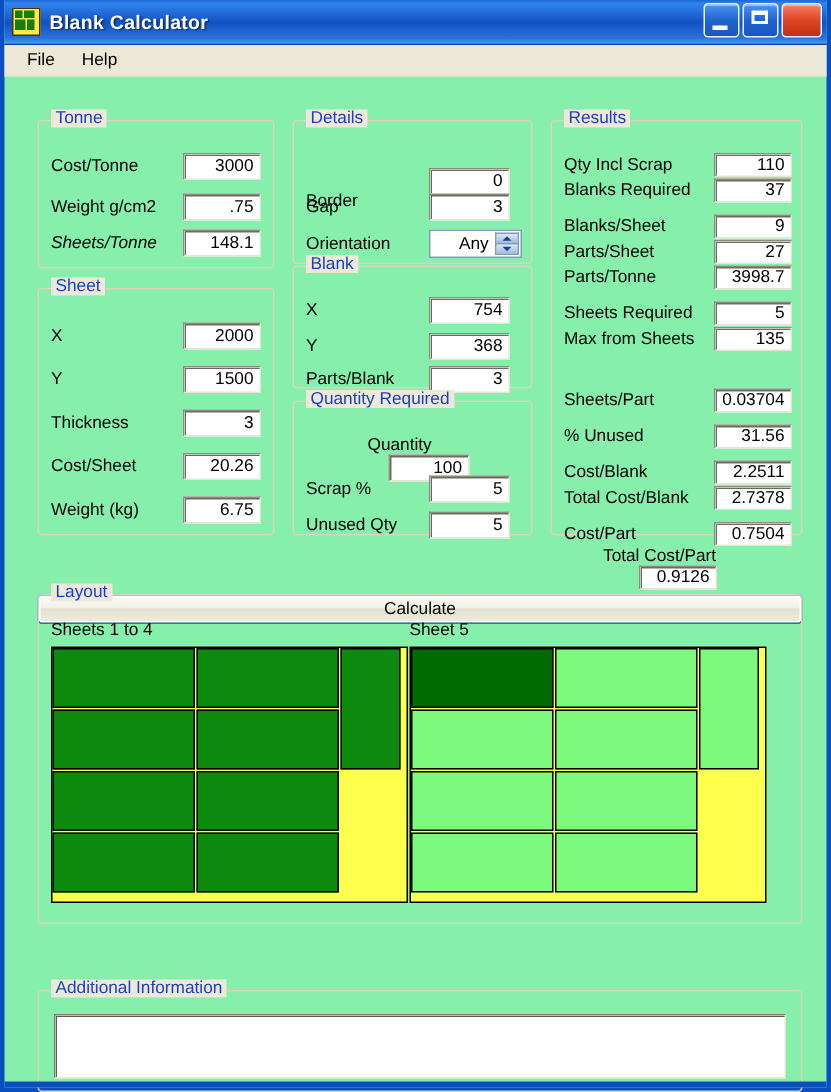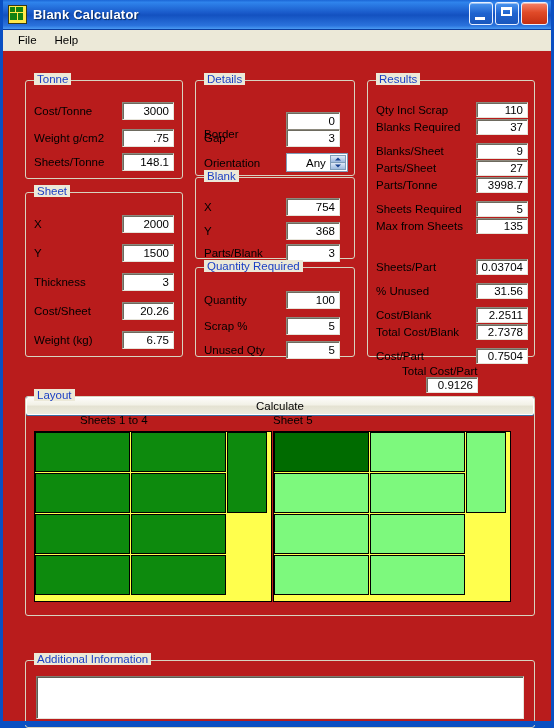--- a/index.html
+++ b/index.html
@@ -6,21 +6,21 @@
   body{
     width:554px;height:728px;overflow:hidden;
     font-family:"Liberation Sans", sans-serif;
     background:#ece9d8;
   }
   #app{
     position:relative;width:554px;height:728px;
     box-sizing:border-box;
     border:3px solid #0a4fc2;
     border-top:none;
-    background:#b91c1c;
+    background:#86efac;
   }
   
   .titlebar{
     position:relative;height:29px;
     background:linear-gradient(to bottom,#1b66d6 0%,#2f84ec 8%,#1959c9 45%,#1351c0 52%,#2a72dc 88%,#4a9af2 100%);
     display:flex;align-items:center;
     border-bottom:1px solid #0a3ea0;
   }
   .tb-icon{
     width:17px;height:17px;margin-left:5px;margin-right:6px;
@@ -158,21 +158,21 @@
       <div class="cap">Tonne</div>
       <div class="row" style="left:8px;top:21px;width:142px;">
         <span class="lbl" style="width:88px;">Cost/Tonne</span>
         <span class="fld" style="width:52px;height:18px;">3000</span>
       </div>
       <div class="row" style="left:8px;top:48px;width:142px;">
         <span class="lbl" style="width:88px;">Weight g/cm2</span>
         <span class="fld" style="width:52px;height:18px;">.75</span>
       </div>
       <div class="row" style="left:8px;top:72px;width:142px;">
-        <span class="lbl" style="width:88px;">Sheets/Tonne</span>
+        <span class="lbl" style="width:88px;font-style:italic;">Sheets/Tonne</span>
         <span class="fld" style="width:52px;height:18px;">148.1</span>
       </div>
     </div>
 
     <div class="grp" style="left:22px;top:141px;width:158px;height:165px;">
       <div class="cap">Sheet</div>
       <div class="row" style="left:8px;top:22px;width:142px;">
         <span class="lbl" style="width:88px;">X</span>
         <span class="fld" style="width:52px;height:18px;">2000</span>
       </div>
@@ -227,21 +227,21 @@
         <span class="fld" style="width:54px;height:18px;">368</span>
       </div>
       <div class="row" style="left:8px;top:66px;width:144px;">
         <span class="lbl" style="width:82px;">Parts/Blank</span>
         <span class="fld" style="width:54px;height:18px;">3</span>
       </div>
     </div>
 
     <div class="grp" style="left:192px;top:216px;width:160px;height:90px;">
       <div class="cap">Quantity Required</div>
-      <div class="row" style="left:8px;top:23px;width:144px;">
+      <div class="row" style="left:18px;top:23px;width:144px;flex-direction:column;">
         <span class="lbl" style="width:82px;">Quantity</span>
         <span class="fld" style="width:54px;height:18px;">100</span>
       </div>
       <div class="row" style="left:8px;top:49px;width:144px;">
         <span class="lbl" style="width:82px;">Scrap %</span>
         <span class="fld" style="width:54px;height:18px;">5</span>
       </div>
       <div class="row" style="left:8px;top:73px;width:144px;">
         <span class="lbl" style="width:82px;">Unused Qty</span>
         <span class="fld" style="width:54px;height:18px;">5</span>
@@ -308,21 +308,21 @@
       <div class="row" style="left:8px;top:284px;width:152px;flex-direction:column;">
         <span class="lbl" style="width:100px;">Total Cost/Part</span>
         <span class="fld tight" style="width:52px;height:16px;">0.9126</span>
       </div>
     </div>
 
     <div class="calcbtn">Calculate</div>
 
     <div class="grp" style="left:22px;top:345px;width:510px;height:220px;">
       <div class="cap">Layout</div>
-      <div class="sheetlabel" style="left:8px;top:17px;margin-left:46px;">Sheets 1 to 4</div>
+      <div class="sheetlabel" style="left:8px;top:17px;">Sheets 1 to 4</div>
       <div class="sheetlabel" style="left:247px;top:17px;">Sheet 5</div>
       <div class="sheet" id="sheetA" style="left:8px;top:34px;width:238px;height:171px;">
           <div class="blank" style="left: 0px; top: 0px; width: 95px; height: 40px; background: rgb(13, 138, 13);"></div>
           <div class="blank" style="left: 96px; top: 0px; width: 95px; height: 40px; background: rgb(13, 138, 13);"></div>
           <div class="blank" style="left: 0px; top: 41px; width: 95px; height: 40px; background: rgb(13, 138, 13);"></div>
           <div class="blank" style="left: 96px; top: 41px; width: 95px; height: 40px; background: rgb(13, 138, 13);"></div>
           <div class="blank" style="left: 0px; top: 82px; width: 95px; height: 40px; background: rgb(13, 138, 13);"></div>
           <div class="blank" style="left: 96px; top: 82px; width: 95px; height: 40px; background: rgb(13, 138, 13);"></div>
           <div class="blank" style="left: 0px; top: 123px; width: 95px; height: 40px; background: rgb(13, 138, 13);"></div>
           <div class="blank" style="left: 96px; top: 123px; width: 95px; height: 40px; background: rgb(13, 138, 13);"></div>

